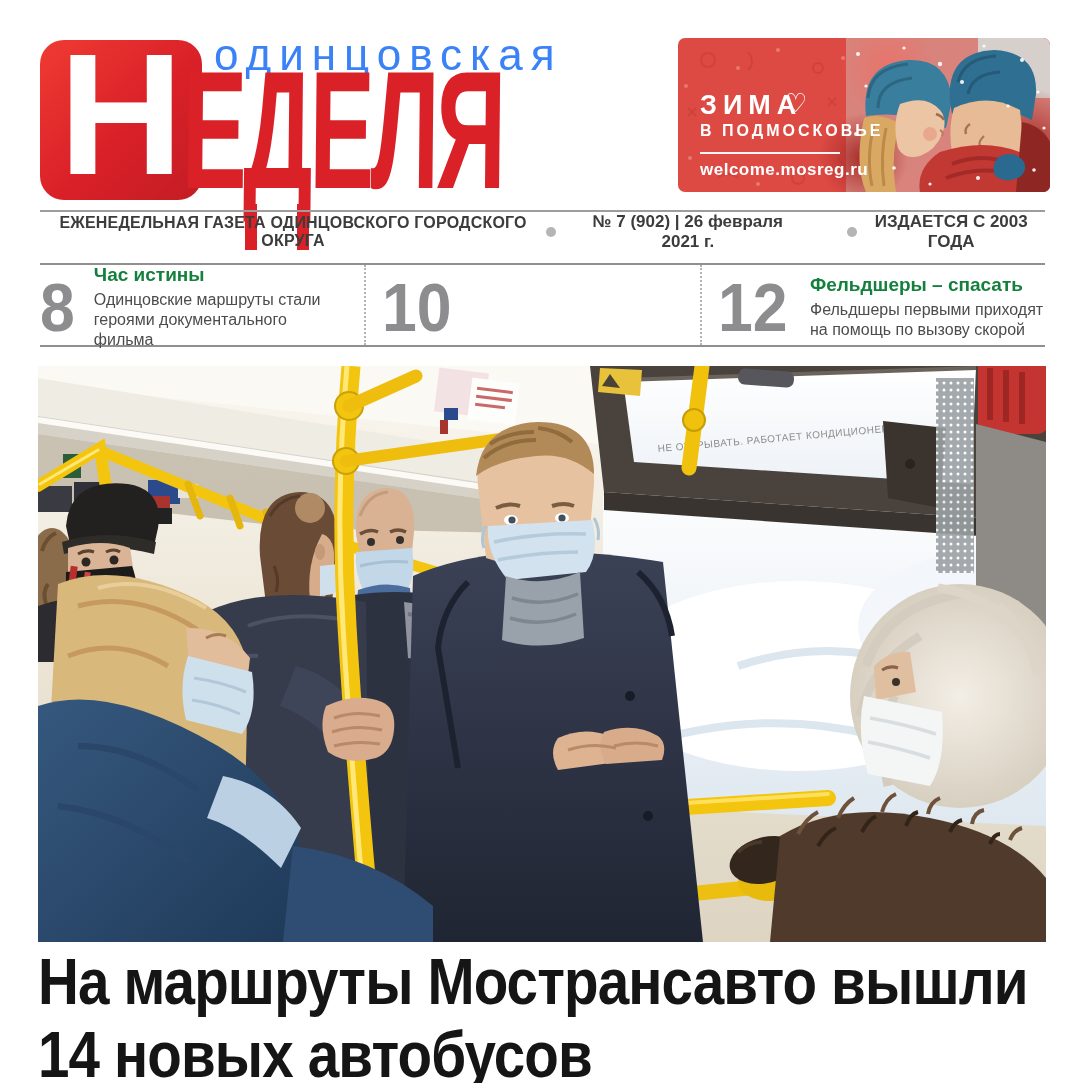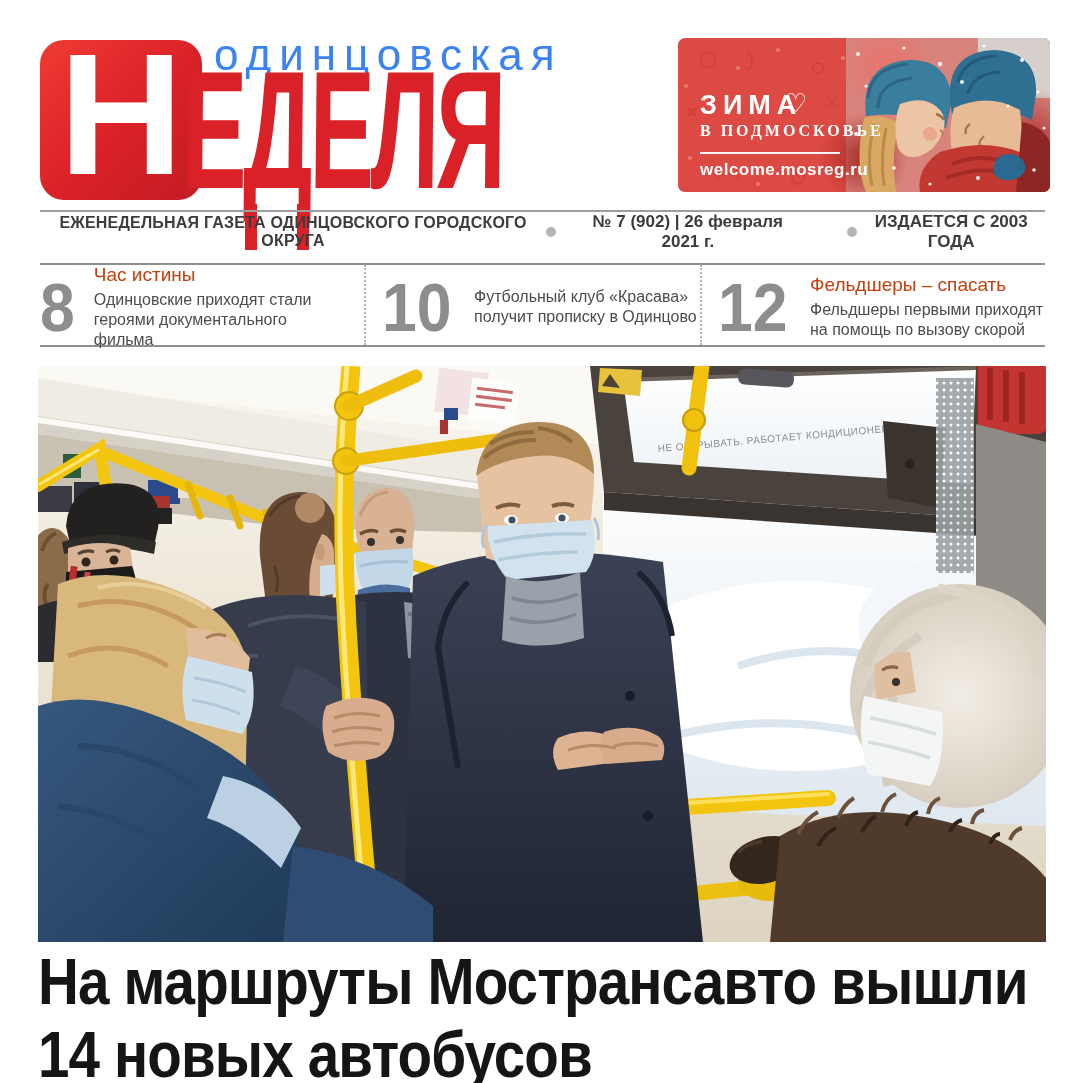--- a/index.html
+++ b/index.html
@@ -14,41 +14,41 @@
   .logo-bottom{position:absolute;left:183px;top:46px;font-size:168px;font-weight:700;color:#da2128;
     letter-spacing:-6px;line-height:1;transform:scaleX(.58) skewX(-1deg);transform-origin:left top;white-space:nowrap;}
   .d-foot{position:absolute;width:12px;height:46px;background:#da2128;top:204px;}
   .d-foot.f1{left:245px;} .d-foot.f2{left:297px;}
   
   .banner{position:absolute;left:678px;top:38px;width:372px;height:154px;overflow:hidden;border-radius:7px;}
   .banner svg{position:absolute;left:0;top:0;}
   .banner .txt{position:absolute;color:#fff;white-space:nowrap;}
   .b-zima{left:22px;top:52px;font-size:27px;letter-spacing:6px;font-weight:700;}
   .b-heart{left:106px;top:50px;}
-  .b-pod{left:22px;top:84px;font-size:16px;letter-spacing:3px;font-weight:700;font-family:Liberation Serif, serif;}
+  .b-pod{left:22px;top:84px;font-size:16px;letter-spacing:3px;font-weight:700;}
   .b-line{position:absolute;left:22px;top:114px;width:140px;height:2px;background:#fff;opacity:.95;}
   .b-url{left:22px;top:122px;font-size:17px;font-weight:700;letter-spacing:.5px;}
   
   .rule{position:absolute;left:40px;width:1005px;height:2px;background:#9d9d9d;}
   .rule.r1{top:210px;}
   .dateline{position:absolute;left:40px;top:220px;width:1005px;height:24px;display:flex;align-items:center;
     color:#3c3c3c;font-weight:700;text-align:center;}
   .dl-left{font-size:16px;width:552px;letter-spacing:.2px;}
   .dot{width:10px;height:10px;border-radius:50%;background:#b5b5b5;flex:none;}
   .dl-issue{font-size:17px;margin-left:18px;}
   .dot.d2{margin-left:46px;}
   .dl-right{font-size:17px;margin-left:auto;}
   
   .teasers{position:absolute;left:40px;top:263px;width:1005px;height:80px;
     border-top:2px solid #8f8f8f;border-bottom:2px solid #8f8f8f;display:flex;}
   .teaser{display:flex;align-items:center;padding-top:4px;}
   .teaser .num{font-size:68px;font-weight:700;color:#8d8d8f;line-height:.8;transform:scaleX(.92);
     transform-origin:left center;margin-right:16px;}
   .teaser .tx{line-height:1.2;}
-  .teaser .t-title{color:#c2410c;font-weight:400;font-size:19px;margin-bottom:3px;}
+  .teaser .t-title{color:#15803d;font-weight:700;font-size:19px;margin-bottom:3px;}
   .teaser .t-body{color:#4c4c4c;font-size:16px;line-height:1.25;}
   .teaser.c1{width:345px;} .teaser.c2{width:338px;border-left:2px dotted #b3b3b3;padding-left:16px;}
   .teaser.c3{flex:1;border-left:2px dotted #b3b3b3;padding-left:16px;justify-content:flex-end;}
   
   .photo{position:absolute;left:38px;top:366px;width:1008px;height:576px;overflow:hidden;background:#e9e2d4;}
   
   .headline{position:absolute;left:38px;top:946px;font-size:65px;font-weight:700;color:#151515;
     letter-spacing:-1px;line-height:1.12;transform:scaleX(.87);transform-origin:left top;white-space:nowrap;}
 </style>
 </head>
@@ -157,27 +157,26 @@
     <span class="dl-issue">№ 7 (902) | 26 февраля 2021 г.</span>
     <span class="dot d2"></span>
     <span class="dl-right">ИЗДАЕТСЯ С 2003 ГОДА</span>
   </div>
 
   <div class="teasers">
     <div class="teaser c1">
       <div class="num">8</div>
       <div class="tx">
         <div class="t-title">Час истины</div>
-        <div class="t-body" style="width:240px;">Одинцовские приходят стали героями документального фильма</div>
+        <div class="t-body" style="width:240px;">Одинцовские маршруты стали героями документального фильма</div>
       </div>
     </div>
     <div class="teaser c2">
       <div class="num">10</div>
       <div class="tx">
-        <div class="t-body" style="width:225px;">Футбольный клуб «Красава» получит прописку в Одинцово</div>
       </div>
     </div>
     <div class="teaser c3">
       <div class="num">12</div>
       <div class="tx">
         <div class="t-title">Фельдшеры – спасать</div>
         <div class="t-body" style="width:235px;">Фельдшеры первыми приходят на помощь по вызову скорой</div>
       </div>
     </div>
   </div>

